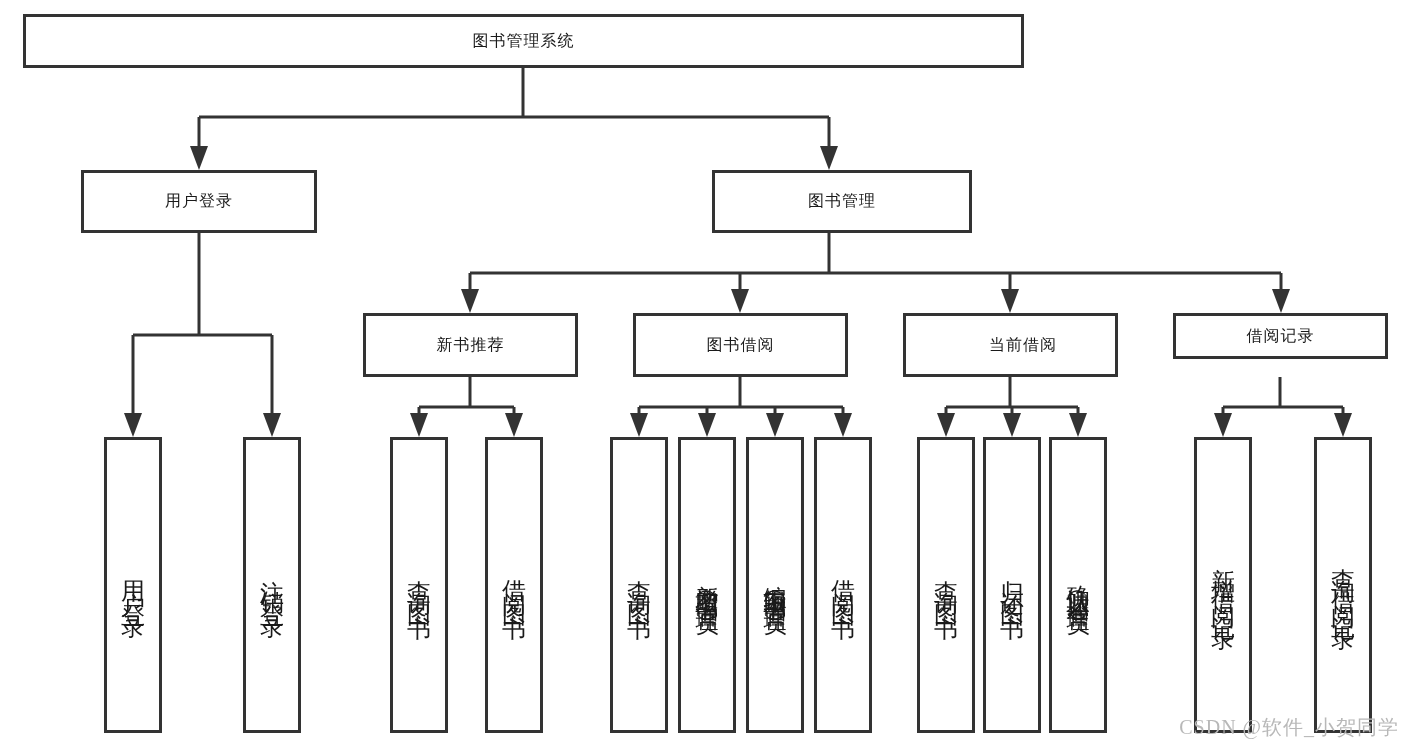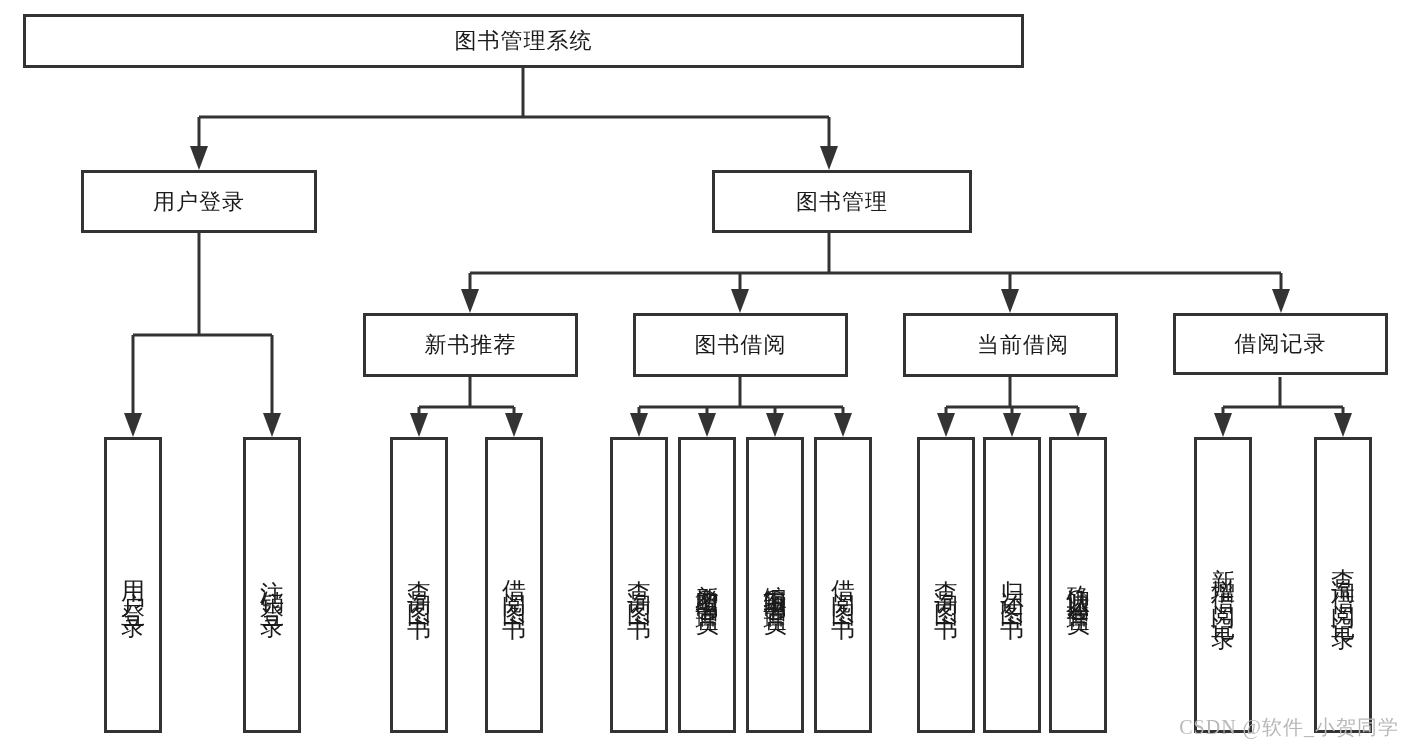--- a/index.html
+++ b/index.html
@@ -20,21 +20,21 @@
   }
   .node {
     position: absolute;
     border: 3px solid #333333;
     background: #ffffff;
     display: flex;
     align-items: center;
     justify-content: center;
     text-align: center;
   }
-  .hnode { font-size: 22px; letter-spacing: 1px; }
+  .hnode { font-size: 16px; letter-spacing: 1px; }
   .leaf {
     top: 437px;
     width: 58px;
     height: 296px;
     writing-mode: vertical-rl;
     text-orientation: mixed;
     font-size: 24px;
     letter-spacing: 12px;
     line-height: 1;
   }
@@ -146,21 +146,21 @@
 
   <div class="node hnode" style="left:363px; top:313px; width:215px; height:64px;font-family:Liberation Serif, serif;">
     <span>新书推荐</span>
   </div>
   <div class="node hnode" style="left:633px; top:313px; width:215px; height:64px;">
     <span>图书借阅</span>
   </div>
   <div class="node hnode" style="left:903px; top:313px; width:215px; height:64px;padding-left:25px;">
     <span>当前借阅</span>
   </div>
-  <div class="node hnode" style="left:1173px; top:313px; width:215px; height:62px;">
+  <div class="node hnode" style="left:1173px; top:313px; width:215px; height:46px;">
     <span>借阅记录</span>
   </div>
 
   <div class="node leaf" style="left:104px;">
     <span>用户登录</span>
   </div>
   <div class="node leaf" style="left:243px;">
     <span>注销登录</span>
   </div>
 

